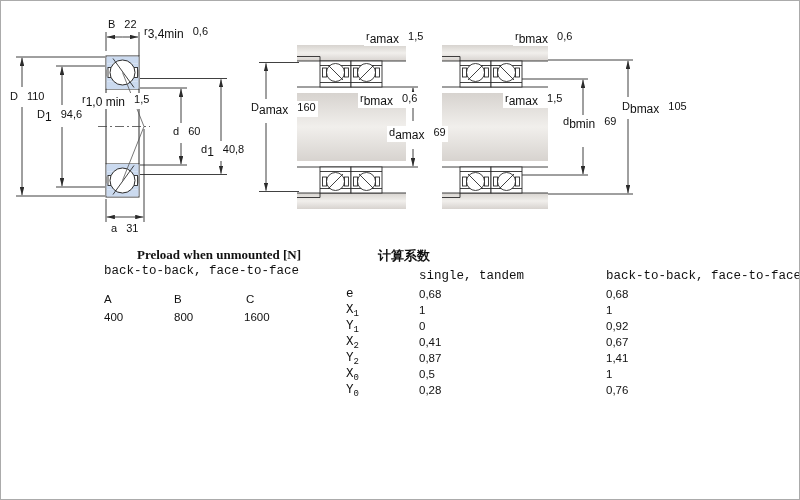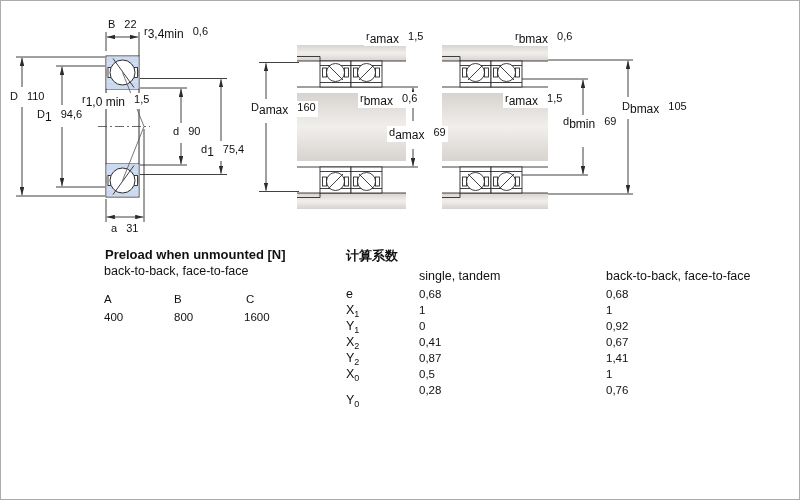--- a/index.html
+++ b/index.html
@@ -8,23 +8,23 @@
     border:1px solid #ababab;overflow:hidden;
     font-family:"Liberation Sans","DejaVu Sans",sans-serif;color:#111;
   }
   svg{position:absolute;left:0;top:0;}
   .lbl{
     position:absolute;font-size:11px;line-height:13px;background:#fff;
     padding:0 2px;white-space:nowrap;color:#111;
   }
   .lbl .sub{font-size:12px;vertical-align:-3px;}
   .lbl .val{margin-left:9px;}
-  .tbl-title{position:absolute;font-family:Liberation Sans, sans-serif;
-    font-weight:bold;font-size:13px;white-space:nowrap;}
-  .tbl-text{position:absolute;font-family:Liberation Sans, sans-serif;
+  .tbl-title{position:absolute;font-family:Liberation Serif, serif;
+    font-weight:bold;font-size:13px;white-space:nowrap;margin-left:32px;}
+  .tbl-text{position:absolute;font-family:Liberation Mono, monospace;
     font-size:12.5px;white-space:nowrap;}
   .tbl-val{position:absolute;font-size:11.5px;white-space:nowrap;}
   .f-sub{font-size:9px;vertical-align:-3px;}
 </style>
 </head>
 <body>
 
 <div class="stage">
 
 <svg width="798" height="498" viewBox="0 0 798 498">
@@ -221,22 +221,22 @@
       <line x1="498" y1="188" x2="513" y2="173"></line>
     </g>
   </g>
 </svg>
 
 <div class="lbl" style="left:105px;top:17px"><span>B</span><span class="val">22</span></div>
 <div class="lbl" style="left:141px;top:24px"><span>r</span><span class="sub">3,4min</span><span class="val">0,6</span></div>
 <div class="lbl" style="left:7px;top:89px"><span>D</span><span class="val">110</span></div>
 <div class="lbl" style="left:34px;top:107px"><span>D</span><span class="sub">1</span><span class="val">94,6</span></div>
 <div class="lbl" style="left:79px;top:92px"><span>r</span><span class="sub">1,0 min</span><span class="val">1,5</span></div>
-<div class="lbl" style="left:170px;top:124px"><span>d</span><span class="val">90</span></div>
-<div class="lbl" style="left:198px;top:142px"><span>d</span><span class="sub">1</span><span class="val">75,4</span></div>
+<div class="lbl" style="left:170px;top:124px"><span>d</span><span class="val">60</span></div>
+<div class="lbl" style="left:198px;top:142px"><span>d</span><span class="sub">1</span><span class="val">40,8</span></div>
 <div class="lbl" style="left:108px;top:221px"><span>a</span><span class="val">31</span></div>
 
 <div class="lbl" style="left:363px;top:29px"><span>r</span><span class="sub">amax</span><span class="val">1,5</span></div>
 <div class="lbl" style="left:248px;top:100px"><span>D</span><span class="sub">amax</span><span class="val">160</span></div>
 <div class="lbl" style="left:357px;top:91px"><span>r</span><span class="sub">bmax</span><span class="val">0,6</span></div>
 <div class="lbl" style="left:386px;top:125px"><span>d</span><span class="sub">amax</span><span class="val">69</span></div>
 
 <div class="lbl" style="left:512px;top:29px"><span>r</span><span class="sub">bmax</span><span class="val">0,6</span></div>
 <div class="lbl" style="left:502px;top:91px"><span>r</span><span class="sub">amax</span><span class="val">1,5</span></div>
 <div class="lbl" style="left:619px;top:99px"><span>D</span><span class="sub">bmax</span><span class="val">105</span></div>
@@ -275,18 +275,18 @@
   <div class="tbl-val" style="left:605px;top:335px">0,67</div>
 
   <div class="tbl-text" style="left:345px;top:350px"><span>Y</span><span class="f-sub">2</span></div>
   <div class="tbl-val" style="left:418px;top:351px">0,87</div>
   <div class="tbl-val" style="left:605px;top:351px">1,41</div>
 
   <div class="tbl-text" style="left:345px;top:366px"><span>X</span><span class="f-sub">0</span></div>
   <div class="tbl-val" style="left:418px;top:367px">0,5</div>
   <div class="tbl-val" style="left:605px;top:367px">1</div>
 
-  <div class="tbl-text" style="left:345px;top:392px"><span>Y</span><span class="f-sub">0</span></div>
+  <div class="tbl-text" style="left:345px;top:382px"><span>Y</span><span class="f-sub">0</span></div>
   <div class="tbl-val" style="left:418px;top:383px">0,28</div>
   <div class="tbl-val" style="left:605px;top:383px">0,76</div>
 </div>
 
 </div>
 
 </body></html>

